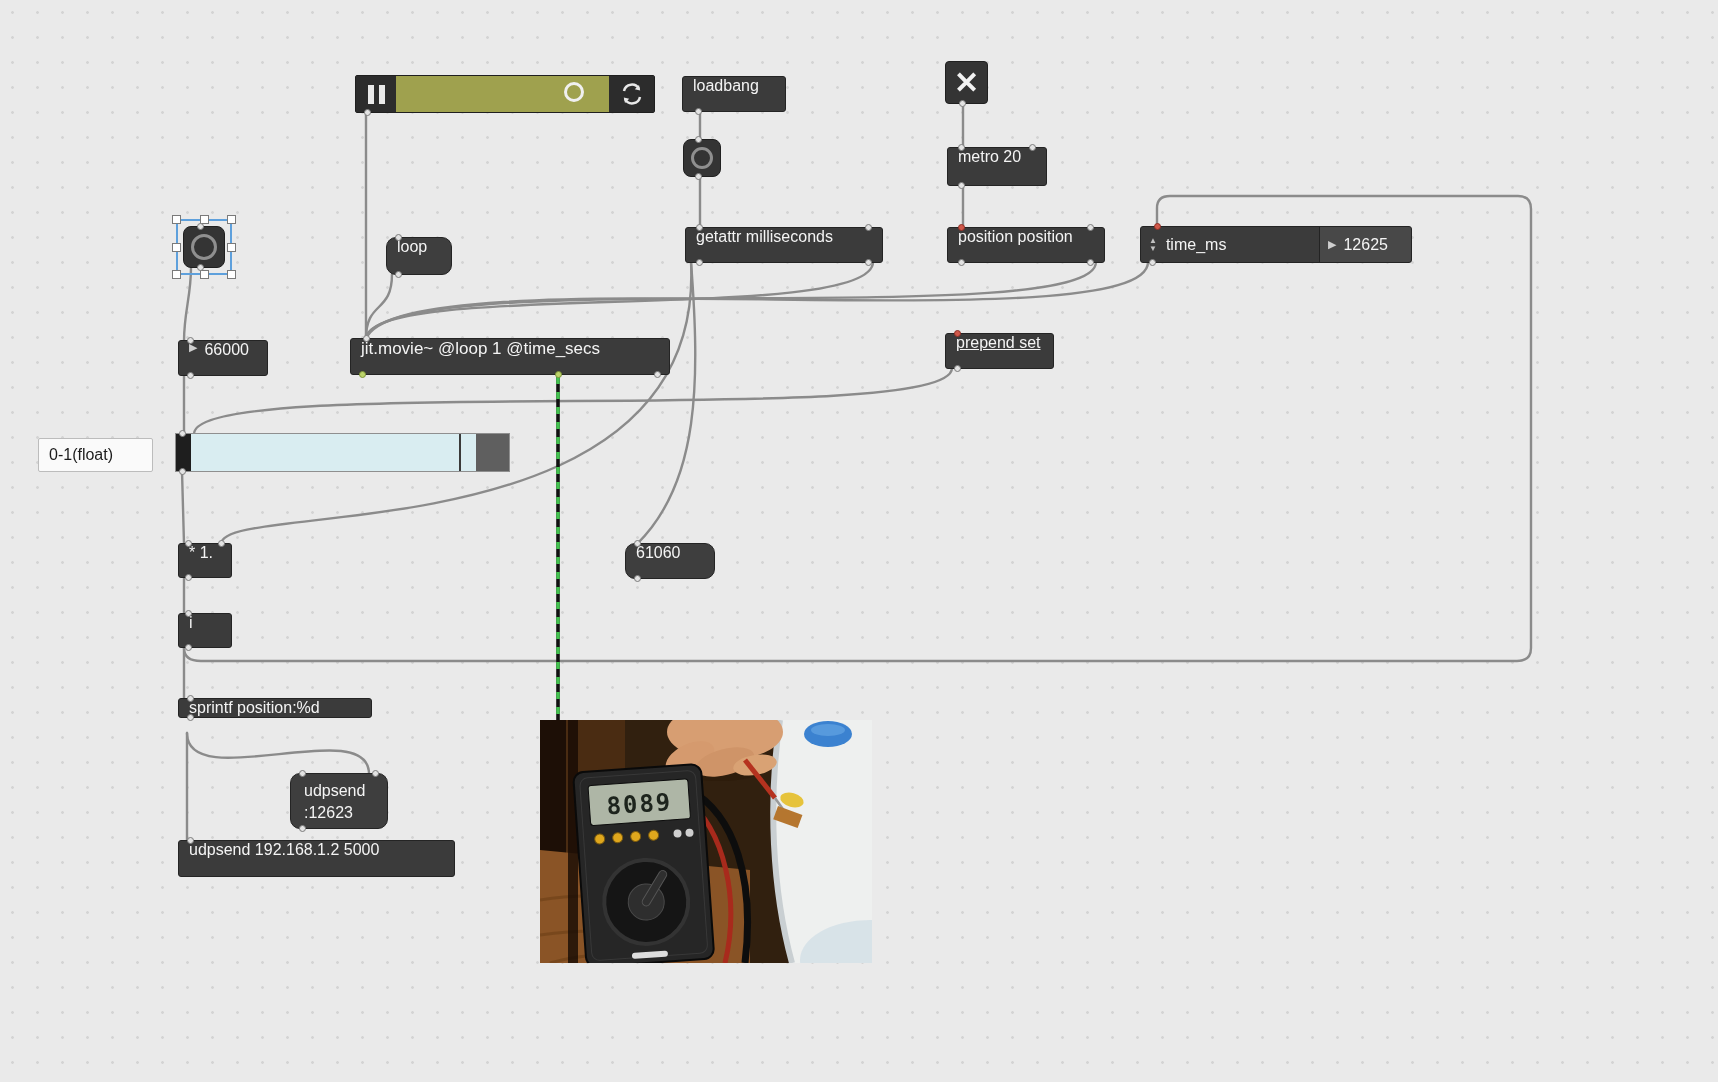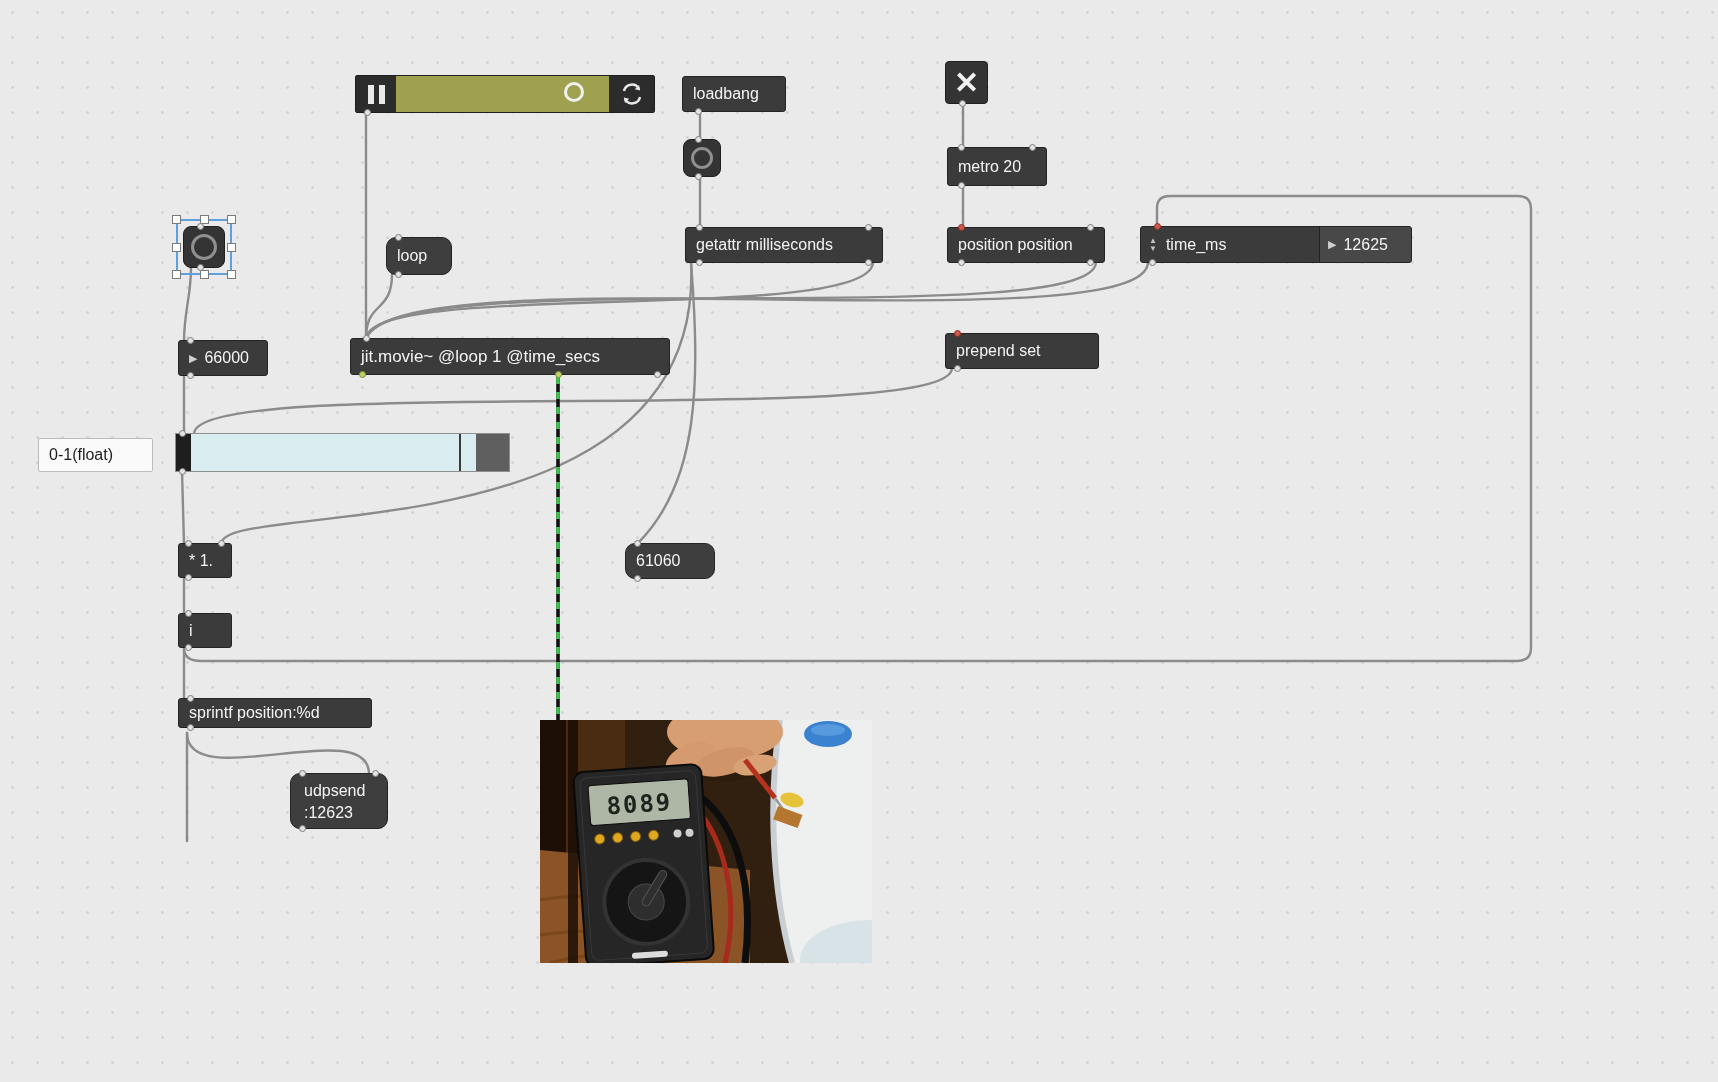--- a/index.html
+++ b/index.html
@@ -6,21 +6,21 @@
   #canvas{
     position:relative;width:1718px;height:1082px;overflow:hidden;
     background-color:#eaeaea;
     background-image:radial-gradient(circle,#d4d4d4 1.3px,transparent 1.5px);
     background-size:25px 25px;
     font-family:"Liberation Sans",sans-serif;
   }
   .box{
     position:absolute;background:#3b3b3b;color:#f4f4f4;
     border:1px solid #242424;border-radius:3px;
-    display:flex;align-items:center;padding:0 10px;
+    display:flex;align-items:flex-start;padding:0 10px;
     font-size:16px;height:36px;box-sizing:border-box;z-index:3;
     white-space:nowrap;
   }
   .msg{border-radius:10px;background:#3e3e3e;}
   .tri{color:#cfcfcf;font-size:11px;margin-right:7px;}
   .nub{position:absolute;width:7px;height:7px;border-radius:50%;background:#e3e3e3;border:1px solid #7c7c7c;box-sizing:border-box;z-index:5;}
   .nub.top{top:-4px}.nub.bot{bottom:-4px}
   .nub.red{background:#d0584a;border-color:#8e2f25}
   .nub.grn{background:#bcd36a;border-color:#7d9437}
   .bangbox{position:absolute;background:#343434;border:1px solid #202020;border-radius:8px;z-index:3;box-sizing:border-box;}
@@ -183,21 +183,21 @@
   </div>
 
   <div class="box" style="left:350px;top:338px;width:320px;height:37px;font-size:17px;">
     <span>jit.movie~ @loop 1 @time_secs</span>
     <div class="nub top" style="left:12px;"></div>
     <div class="nub bot grn" style="left:8px;"></div>
     <div class="nub bot grn" style="left:204px;"></div>
     <div class="nub bot" style="right:8px;"></div>
   </div>
 
-  <div class="box" style="left:945px;top:333px;width:154px;height:36px;">
+  <div class="box" style="left:945px;top:333px;width:109px;height:36px;text-decoration:underline;">
     <span>prepend set</span>
     <div class="nub top red" style="left:8px;"></div>
     <div class="nub bot" style="left:8px;"></div>
   </div>
 
   <div class="comment" style="left:38px;top:438px;width:115px;">
     <span>0-1(float)</span>
   </div>
 
   <div class="sliderbox" style="left:175px;top:433px;width:335px;height:39px;">
@@ -220,34 +220,38 @@
     <div class="nub top" style="left:6px;"></div>
     <div class="nub bot" style="left:6px;"></div>
   </div>
 
   <div class="box msg" style="left:625px;top:543px;width:90px;height:36px;">
     <span>61060</span>
     <div class="nub top" style="left:8px;"></div>
     <div class="nub bot" style="left:8px;"></div>
   </div>
 
-  <div class="box" style="left:178px;top:698px;width:194px;height:30px;">
+  <div class="box" style="left:178px;top:698px;width:194px;height:20px;">
     <span>sprintf position:%d</span>
     <div class="nub top" style="left:8px;"></div>
     <div class="nub bot" style="left:8px;"></div>
   </div>
 
   <div class="posmsg" style="left:290px;top:773px;width:98px;height:56px;">
     <div>udpsend</div>
     <div>:12623</div>
     <div class="nub top" style="left:8px;"></div>
     <div class="nub top" style="right:8px;"></div>
     <div class="nub bot" style="left:8px;"></div>
   </div>
 
+  <div class="box" style="left:178px;top:840px;width:277px;height:37px;">
+    <span>udpsend 192.168.1.2 5000</span>
+    <div class="nub top" style="left:8px;"></div>
+  </div>
 
   <div class="pwindow" style="left:540px;top:720px;width:332px;height:243px;">
     <svg width="332" height="243" viewBox="0 0 332 243">
       <rect width="332" height="243" fill="#31200f"></rect>
       <rect x="25" y="0" width="60" height="140" fill="#4a2c12"></rect>
       <rect x="0" y="0" width="26" height="243" fill="#1d0f06"></rect>
       <path d="M0 130 L210 150 L210 243 L0 243 Z" fill="#8a5426"></path>
       <path d="M0 180 Q 60 170 120 185" stroke="#6d3f15" stroke-width="3" fill="none" opacity="0.6"></path>
       <path d="M0 215 Q 70 205 140 220" stroke="#6d3f15" stroke-width="3" fill="none" opacity="0.6"></path>
       <path d="M10 243 Q 60 228 130 240" stroke="#6d3f15" stroke-width="3" fill="none" opacity="0.6"></path>

